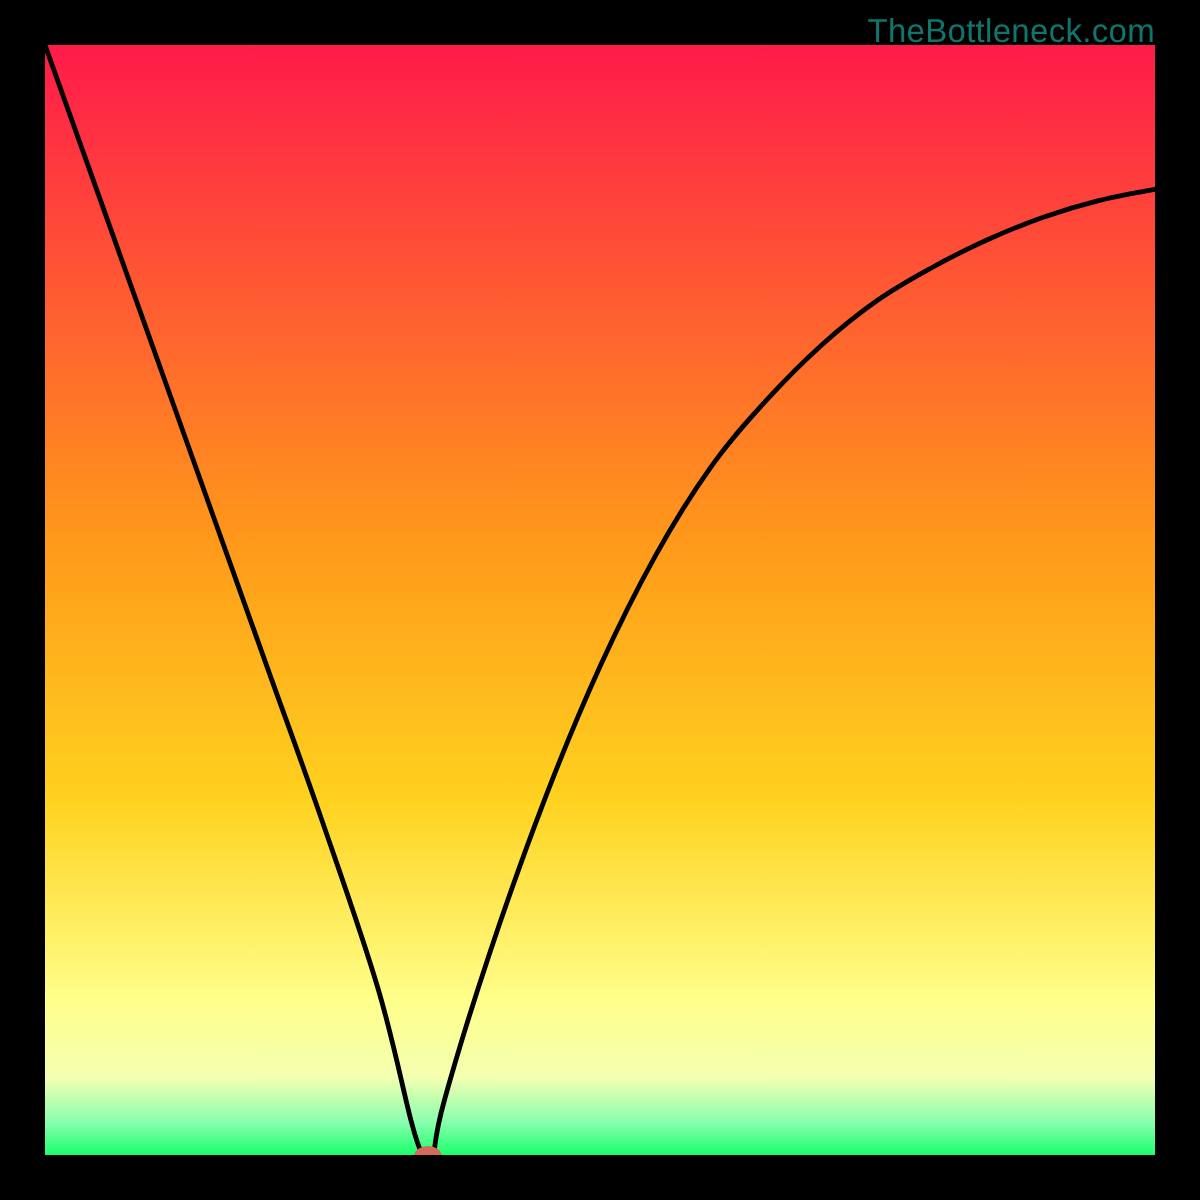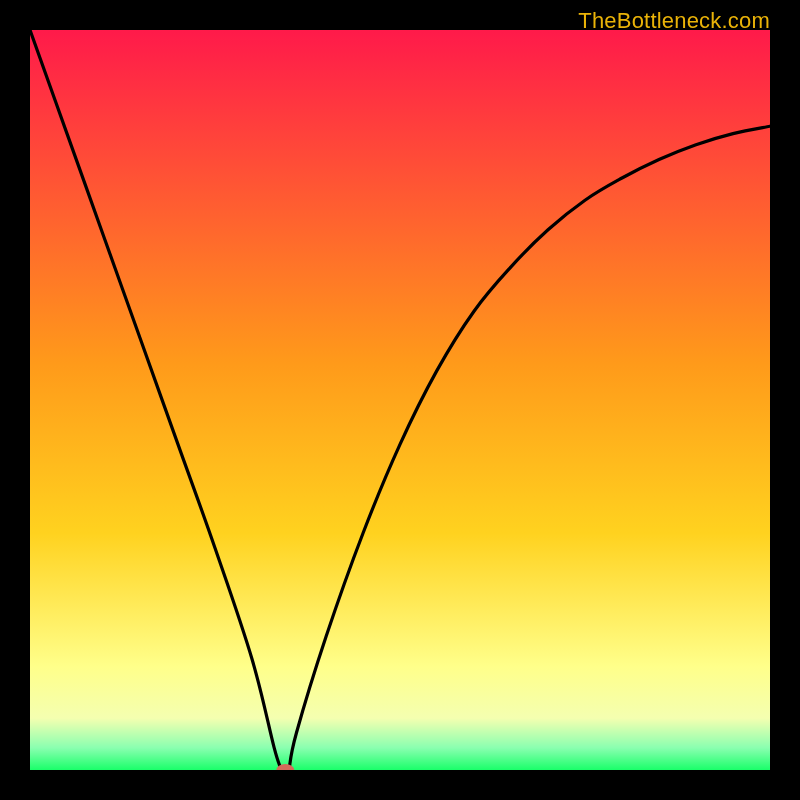--- a/index.html
+++ b/index.html
@@ -14,21 +14,21 @@
     left: 30px; top: 30px;
     width: 740px; height: 740px;
     overflow: hidden;
   }
   .watermark {
     position: absolute;
     top: 8px; right: 30px;
     font-family: Arial, Helvetica, sans-serif;
     font-size: 22px;
     font-weight: 500;
-    color: #eab308;
+    color: #0f766e;
     letter-spacing: 0.2px;
   }
   svg { display: block; }
 </style>
 </head>
 <body>
 
 <div class="frame">
 
   <div class="watermark">TheBottleneck.com</div>

